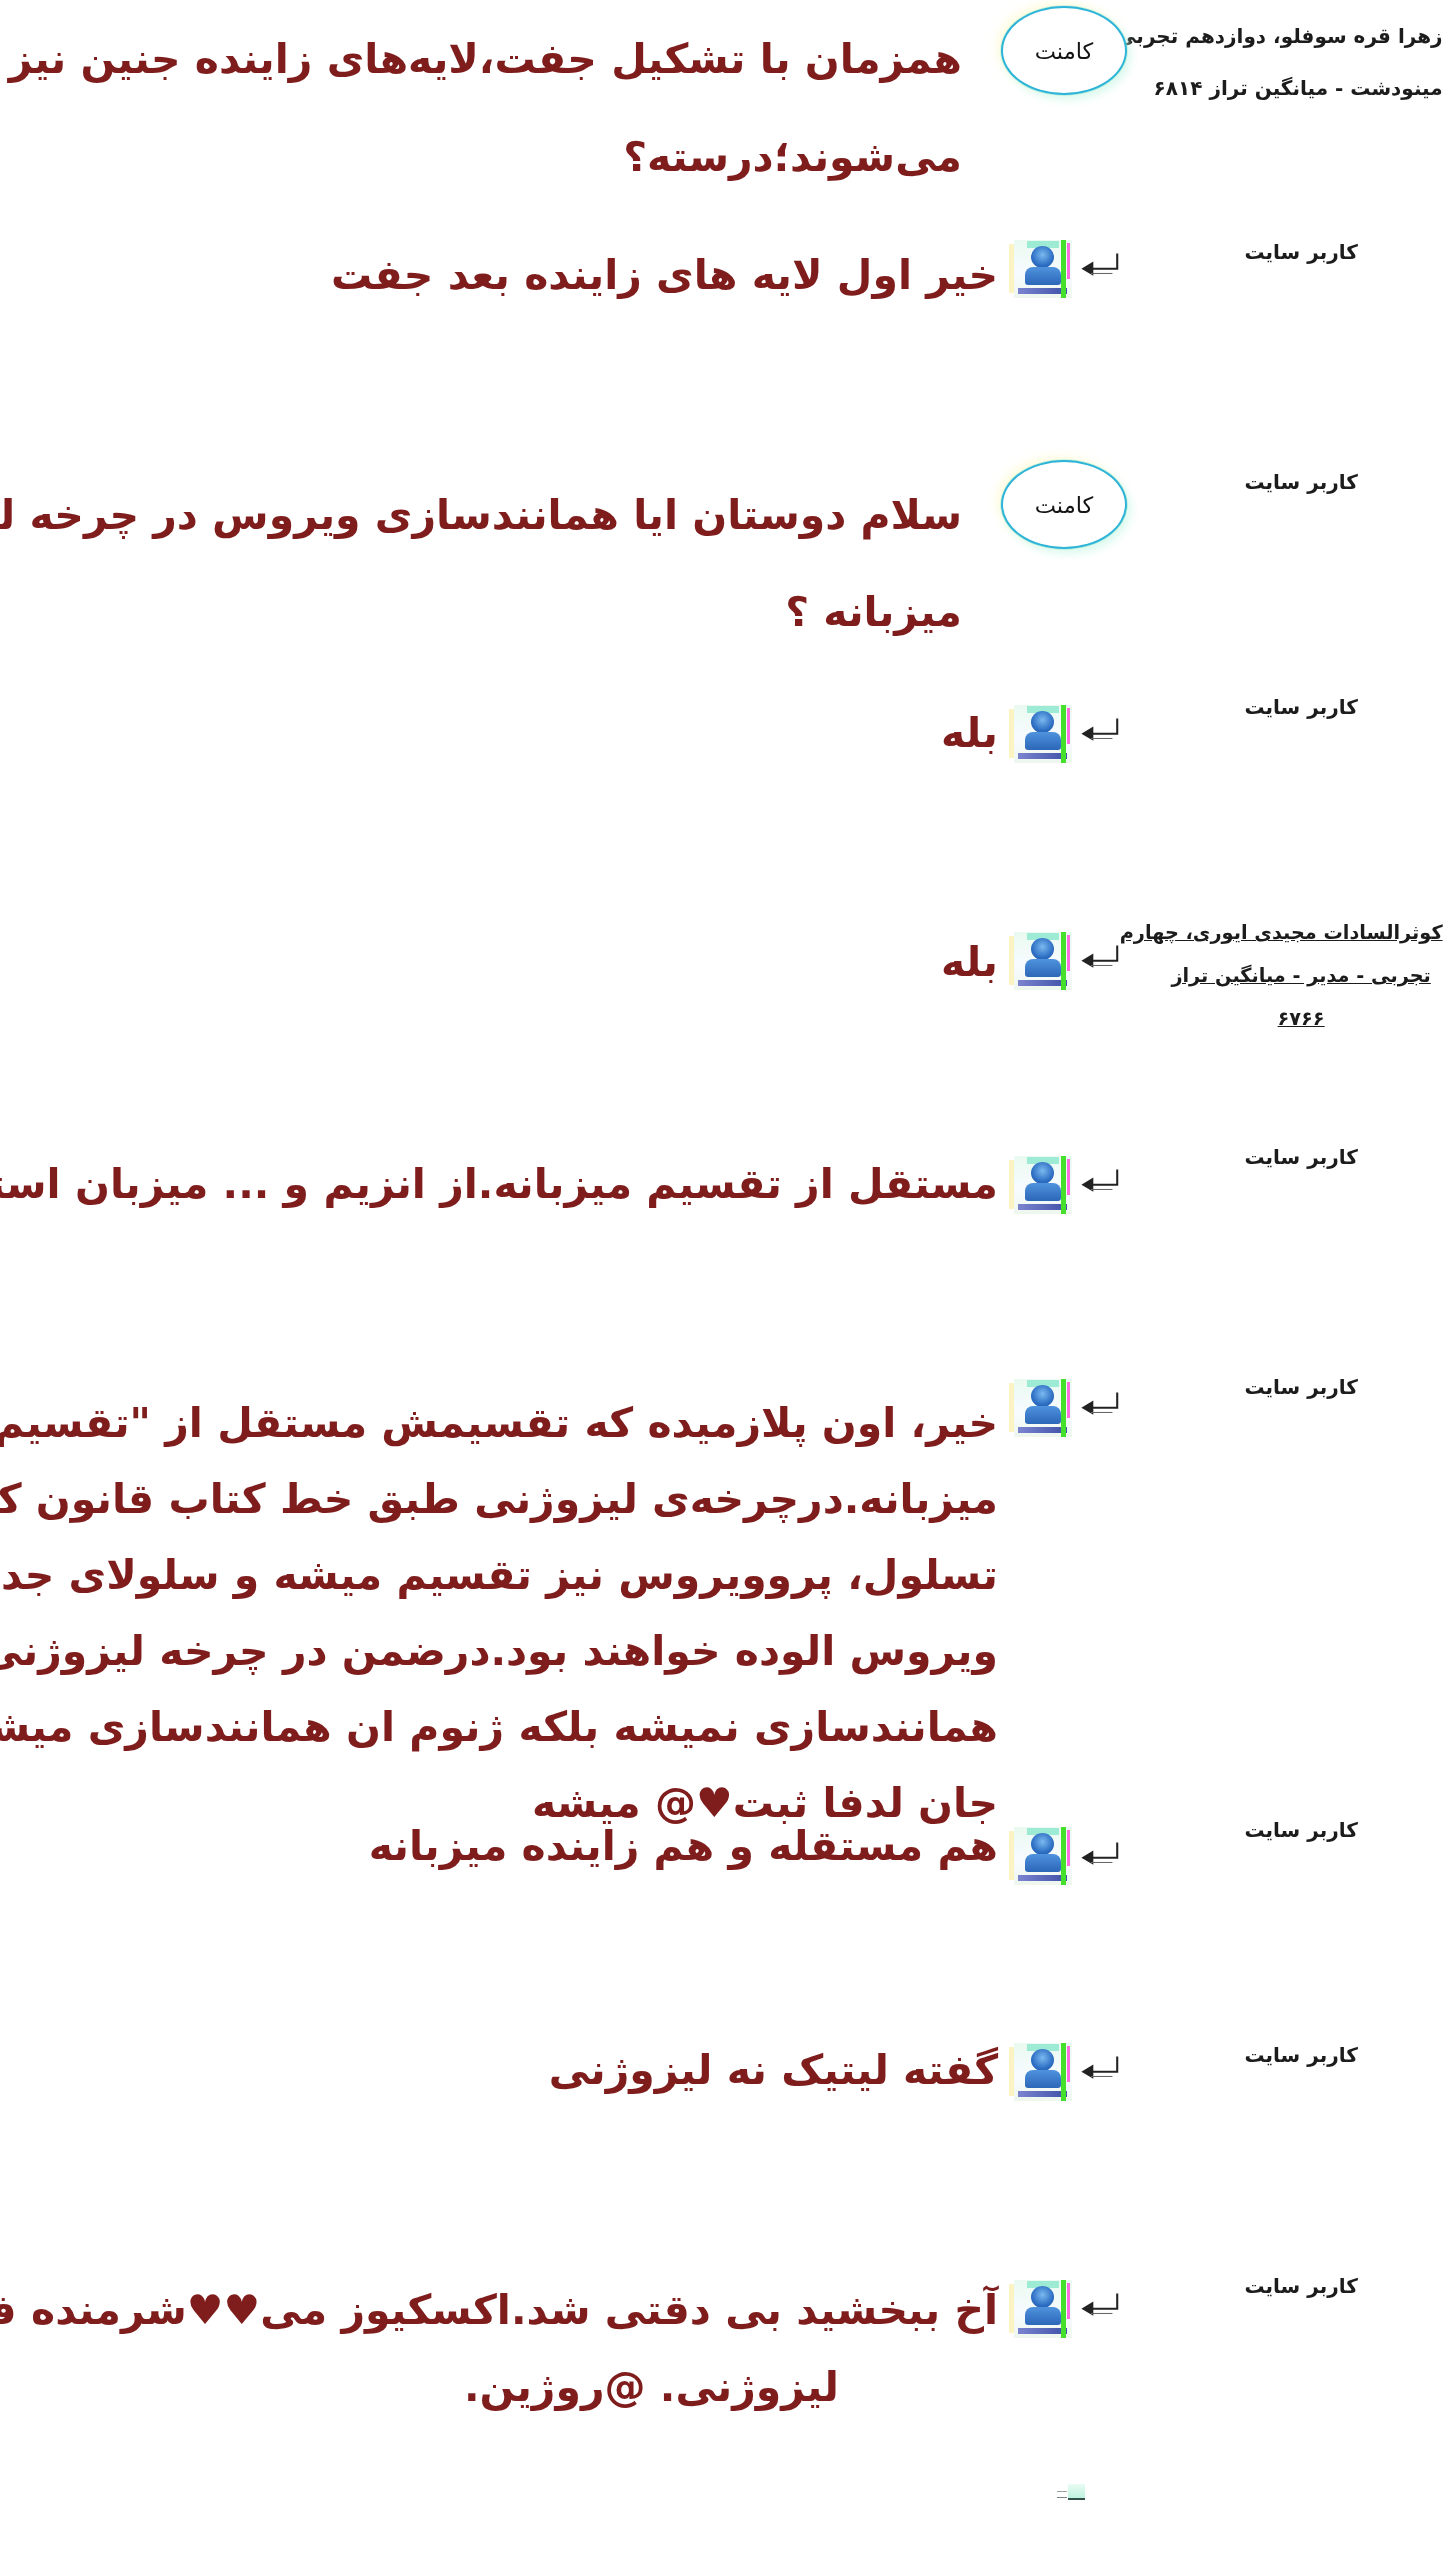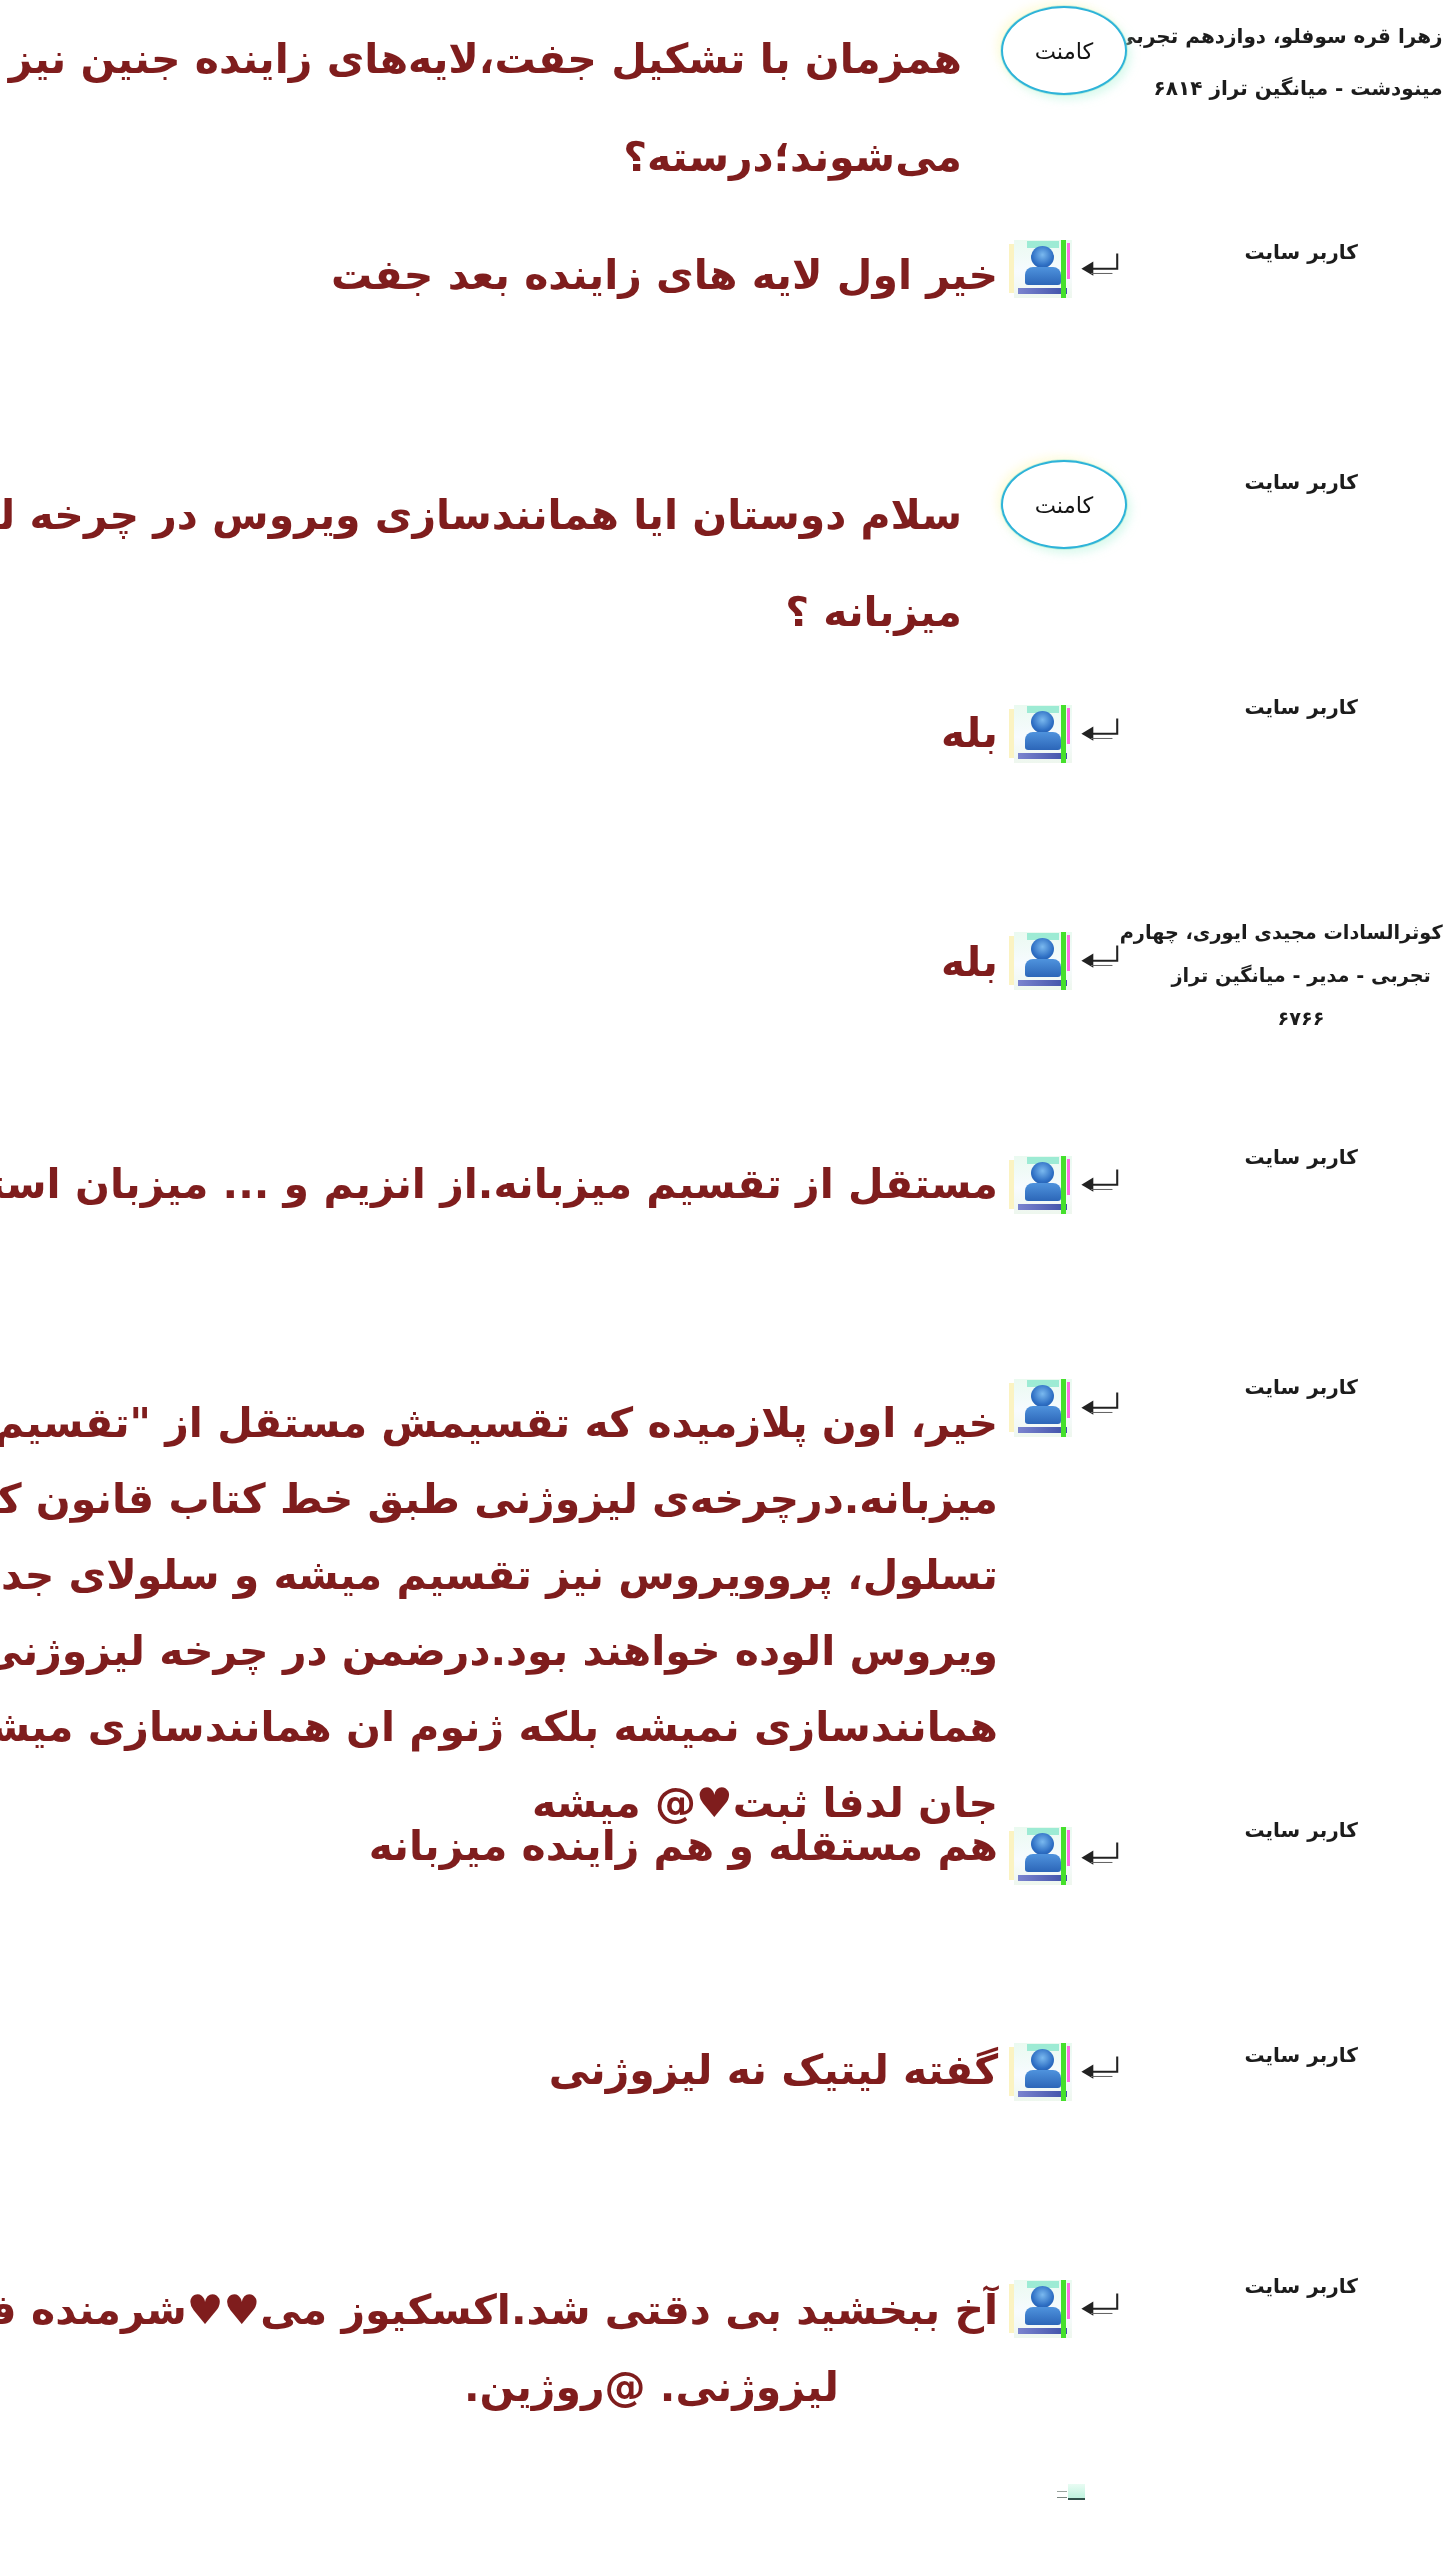--- a/index.html
+++ b/index.html
@@ -119,21 +119,21 @@
       <i class="strip-r"></i>
         <i class="strip-r2"></i>
         <i class="strip-l"></i>
     </div>
     <div class="msg" style="top:708px;line-height:50px;">
       <div class="line">بله</div>
     </div>
   </div>
 
   <div>
-    <div class="ucol" style="top:911px;line-height:43px;font-size:19.3px;">
+    <div class="ucol" style="top:911px;line-height:43px;font-size:19.3px;text-decoration:underline;">
       <div class="uline">کوثرالسادات مجیدی ایوری، چهارم</div>
       <div class="uline">تجربی - مدیر - میانگین تراز</div>
       <div class="uline">۶۷۶۶</div>
     </div>
     <svg class="reply-arrow" style="top:943px;" viewBox="0 0 54 46">
       <path d="M48 3 v19 H16" fill="none" stroke="#222" stroke-width="2.6"></path>
       <path d="M18 13 L3 22 L18 31 z" fill="#222"></path>
       <path d="M15 28 H42" stroke="#666" stroke-width="1.3"></path>
     </svg>
     <div class="avatar" style="top:932px;">

